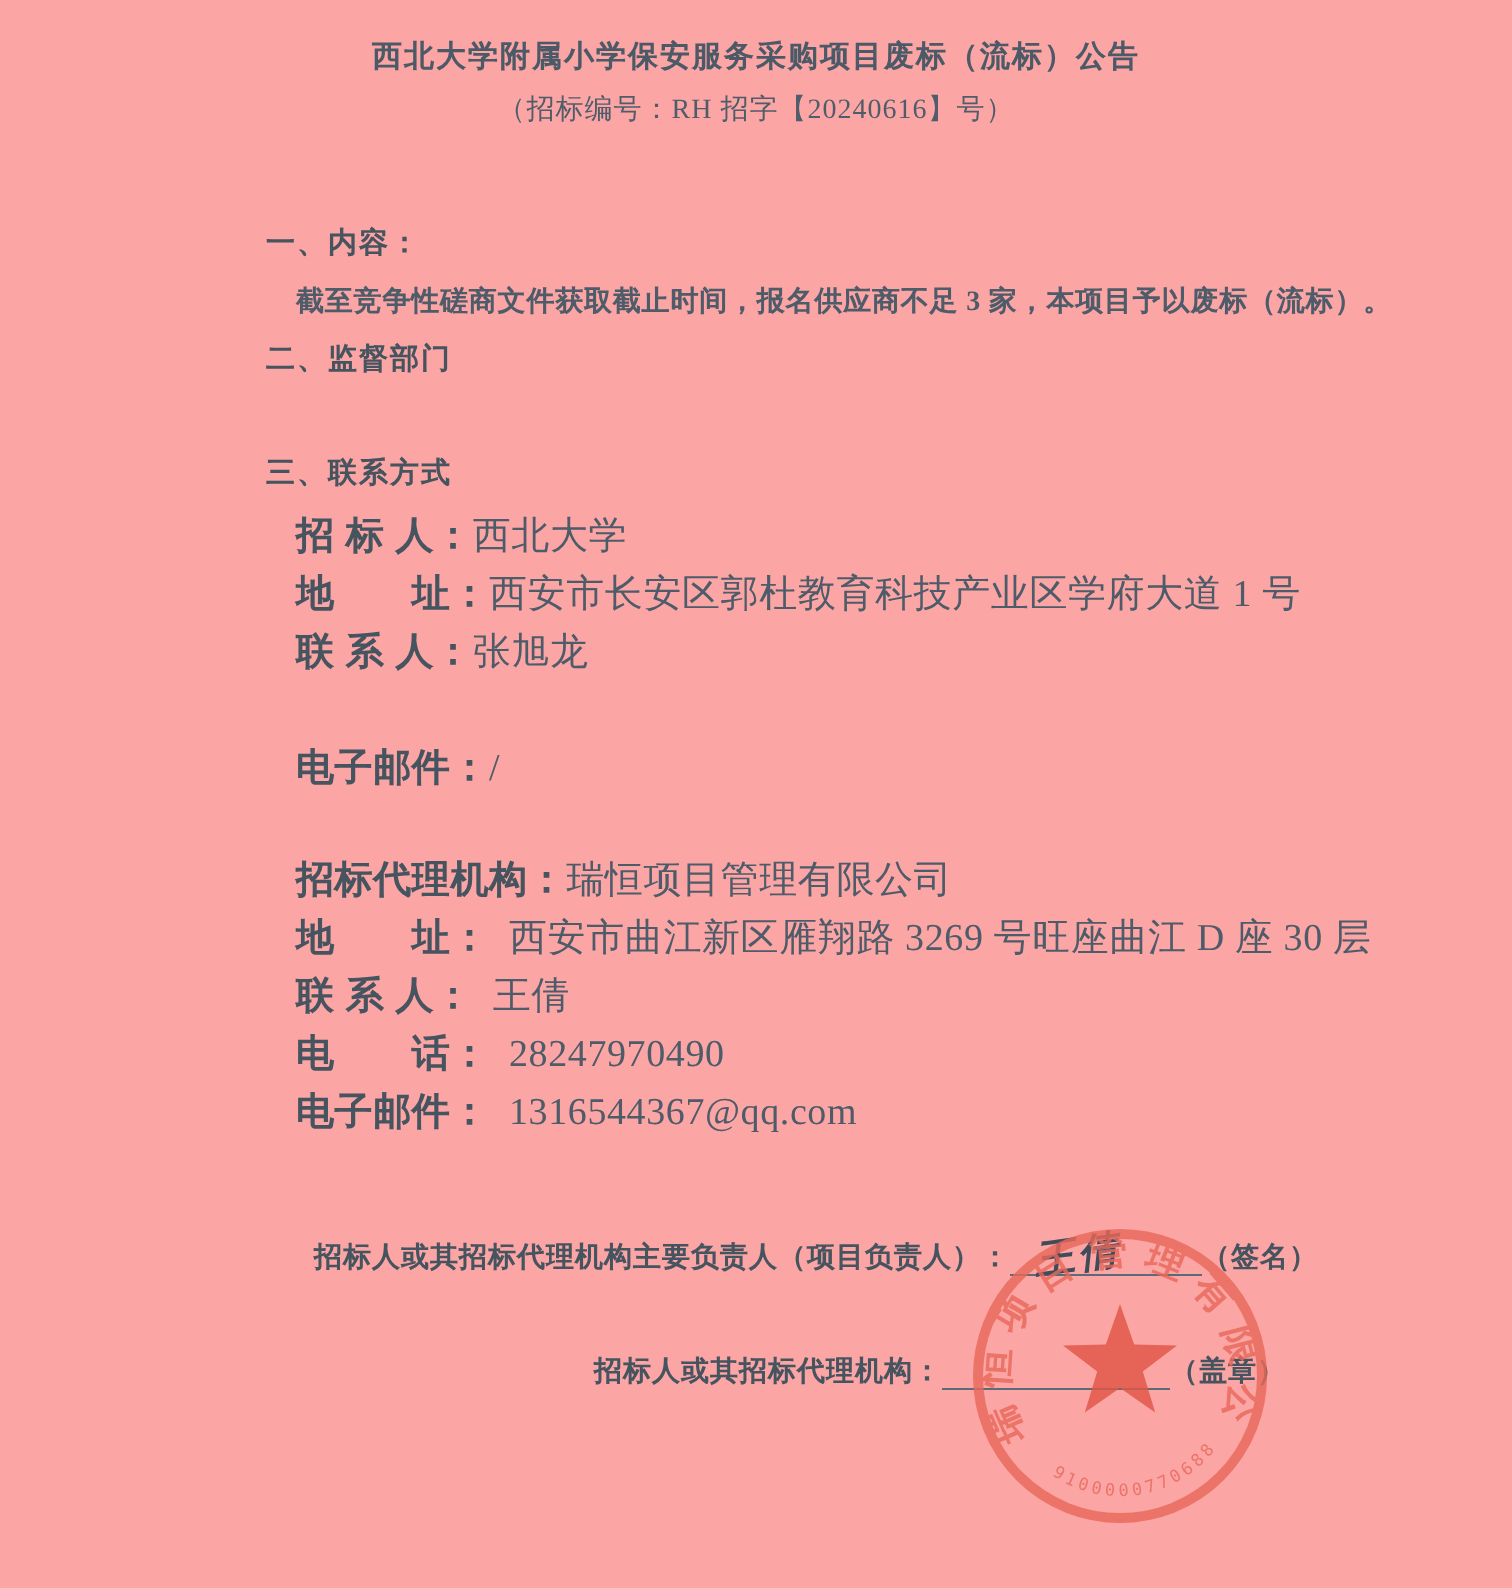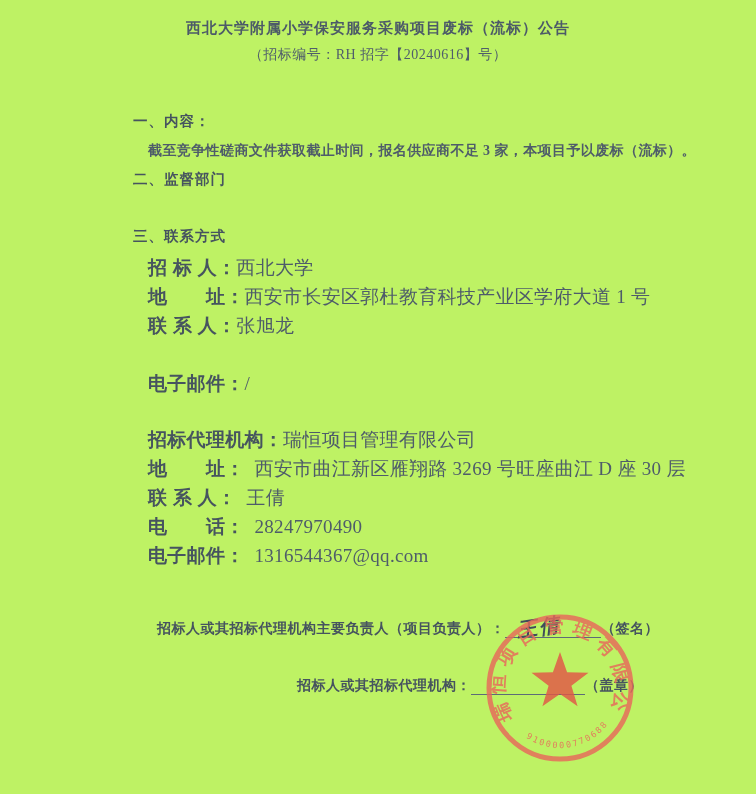--- a/index.html
+++ b/index.html
@@ -6,21 +6,21 @@
   html, body { background: #ffffff; }
   body {
     width: 756px; height: 794px;
     font-family: "Liberation Serif", "DejaVu Serif", serif;
     color: #4a5866;
     overflow: hidden;
   }
   .page {
     position: relative;
     width: 756px; height: 794px;
-    background: #bef264;
+    background: #fca5a5;
   }
   .doc-title {
     position: absolute; top: 19px; left: 0; width: 756px;
     text-align: center;
     font-size: 15px; font-weight: bold; letter-spacing: 1px;
     color: #4c5a68;
   }
   .doc-subtitle {
     position: absolute; top: 46px; left: 0; width: 756px;
     text-align: center;

